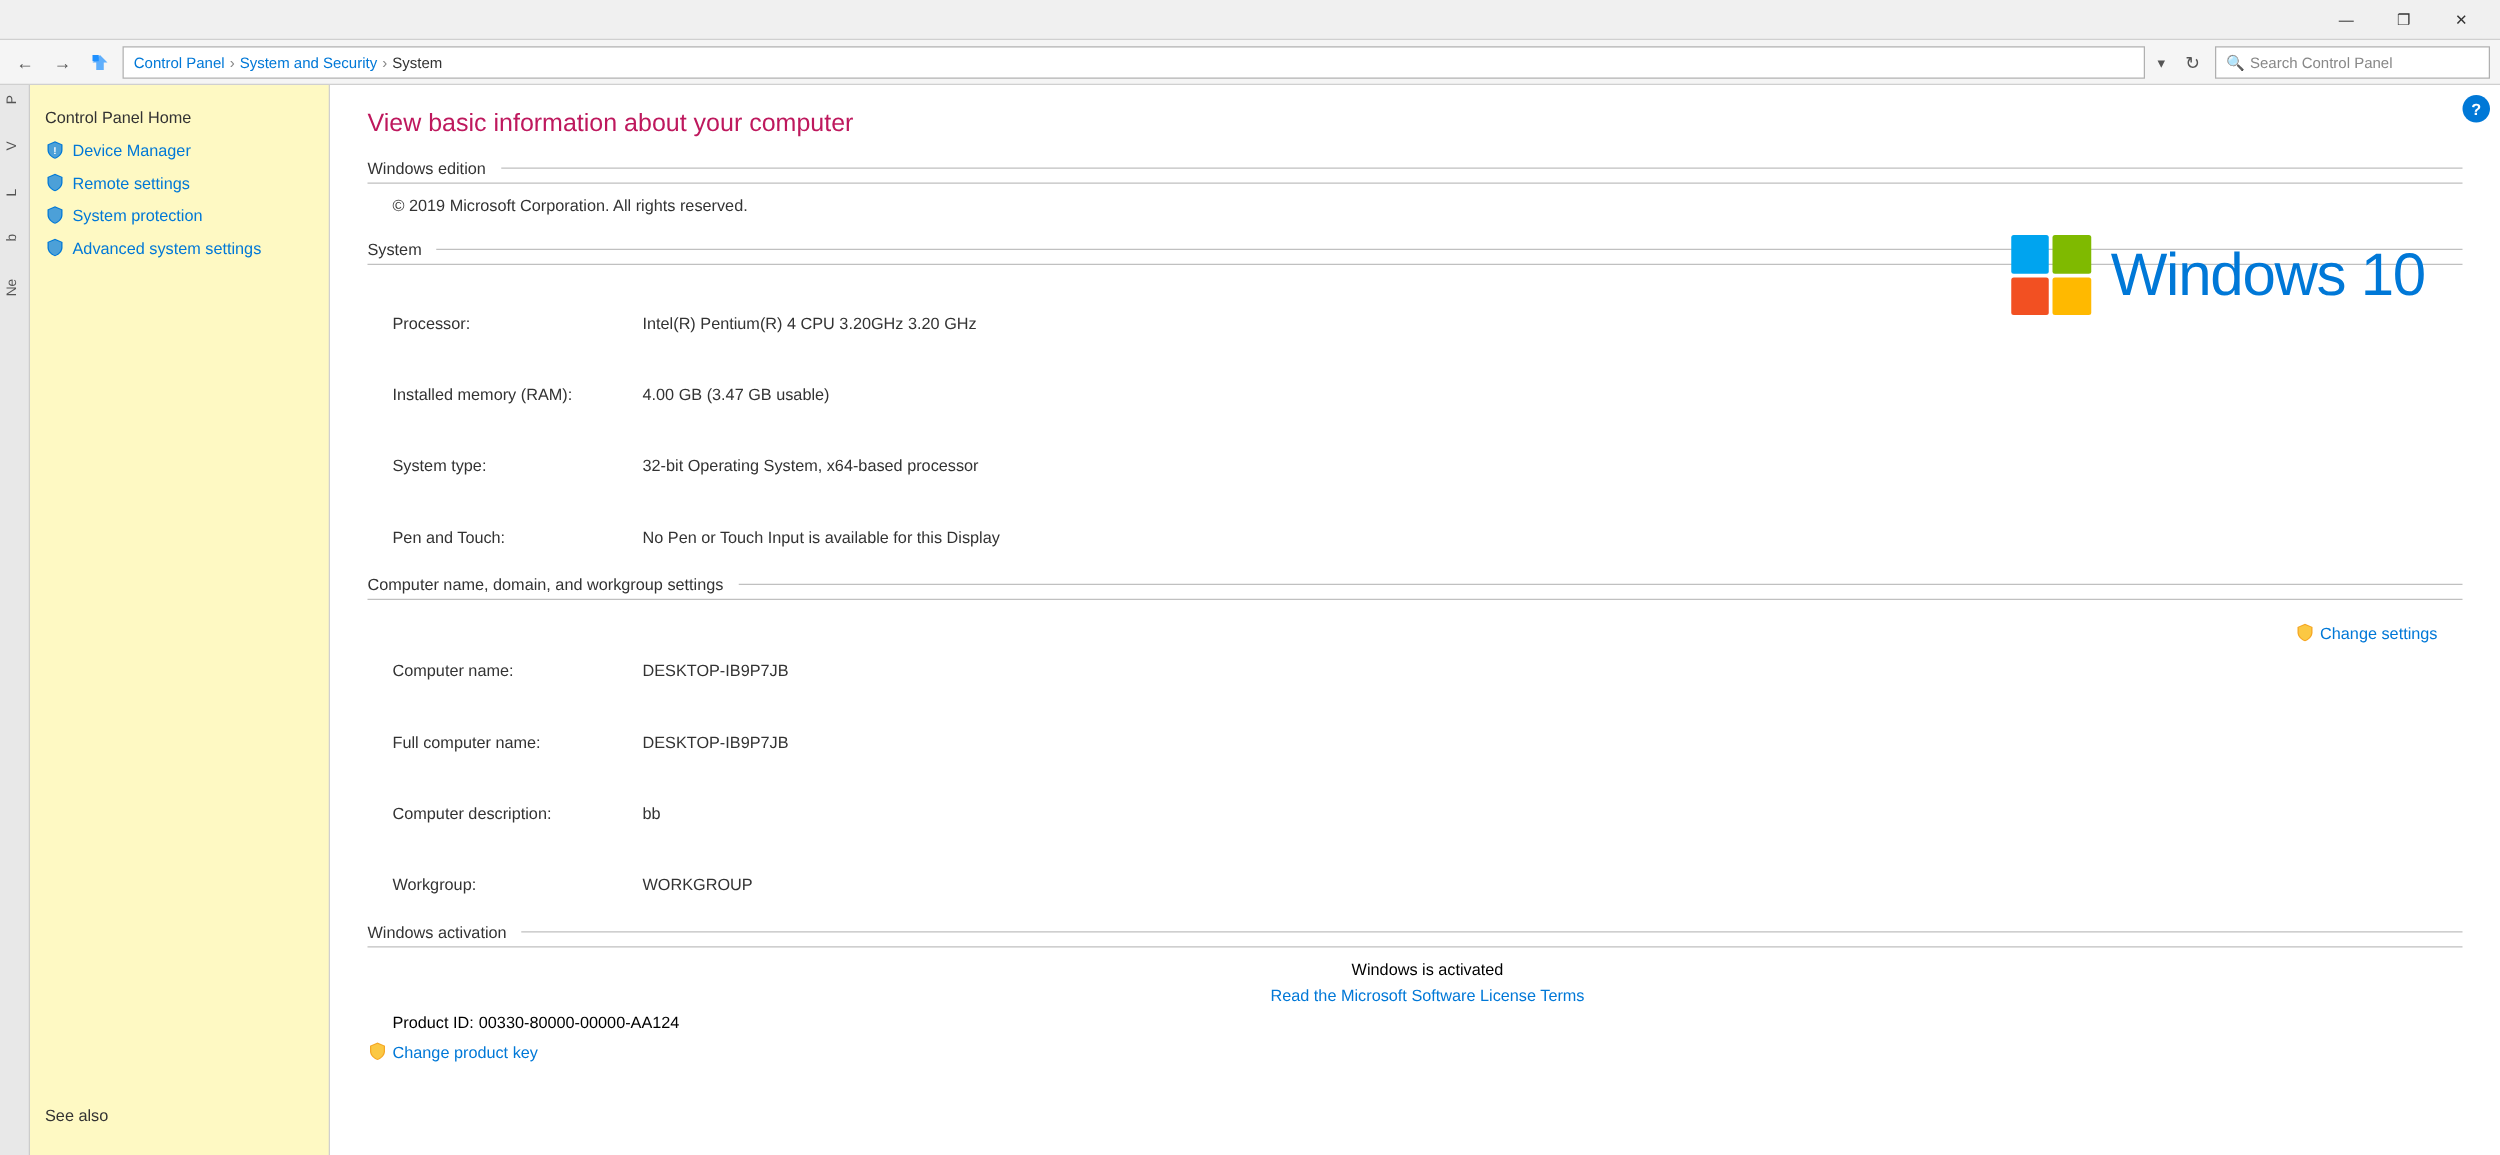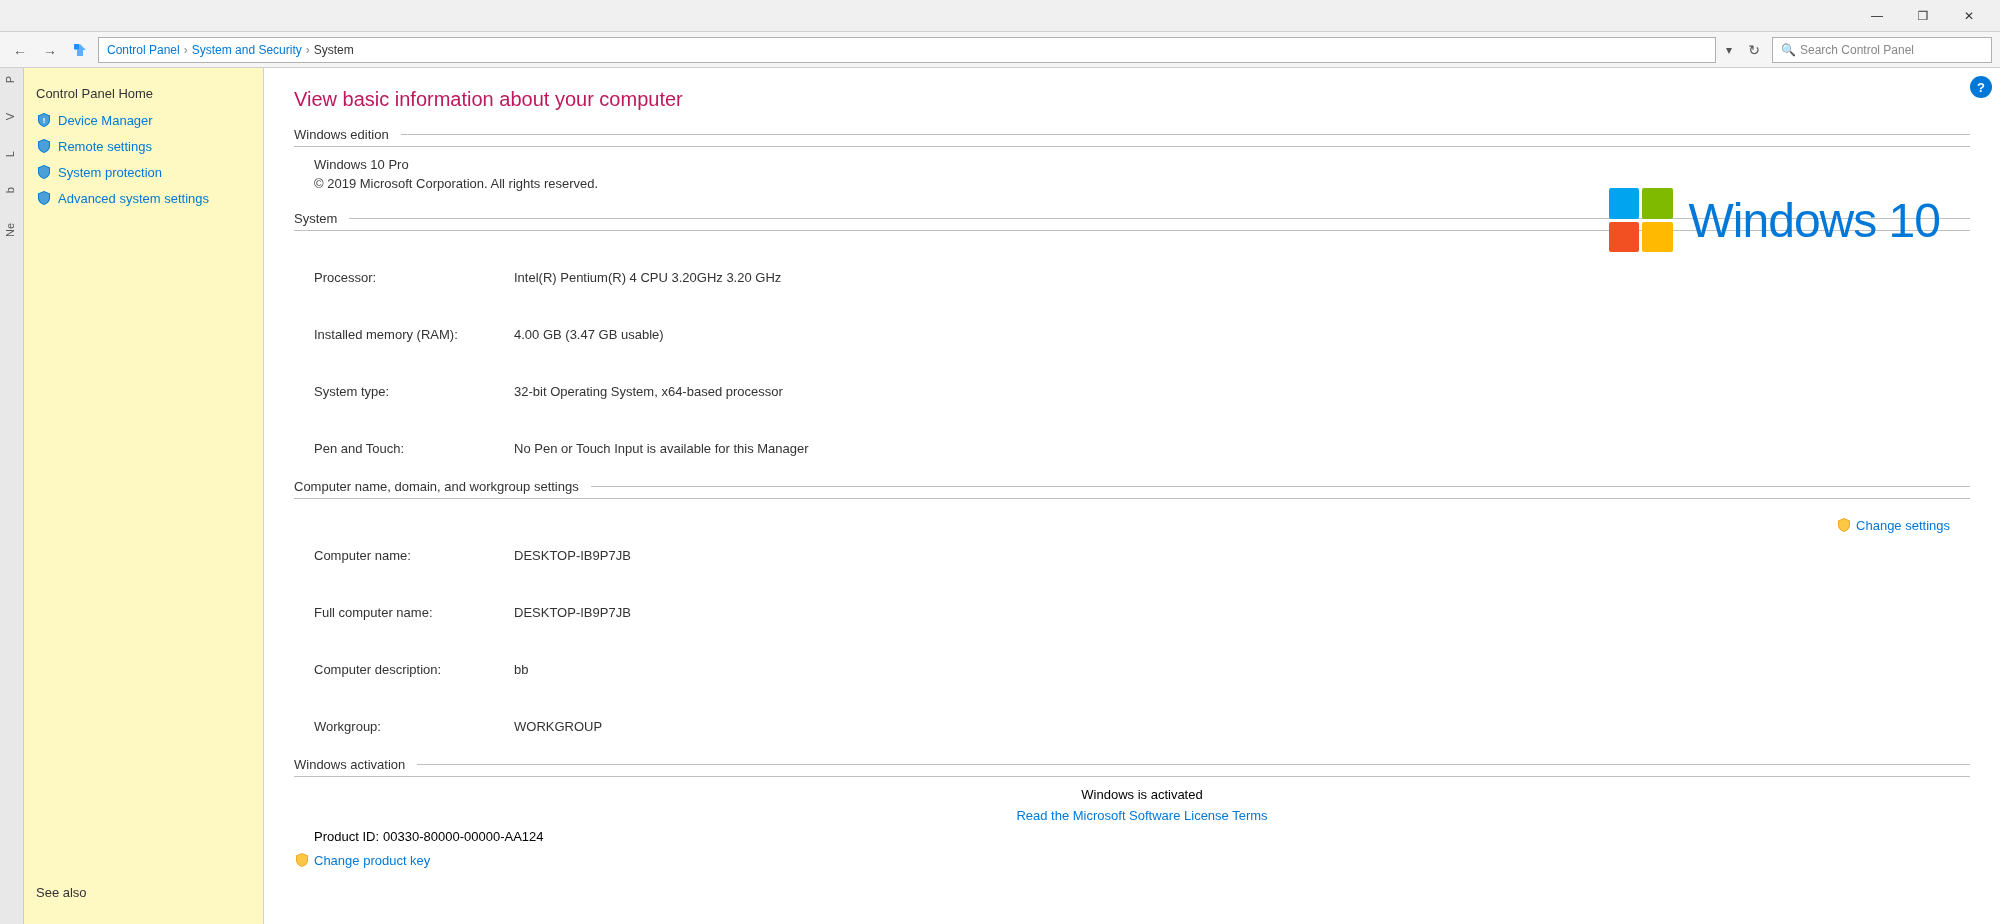--- a/index.html
+++ b/index.html
@@ -409,42 +409,41 @@
         <div class="pane pane-br"></div>
       </div>
       <span class="win10-text">Windows 10</span>
     </div>
 
     <h1 class="page-title">View basic information about your computer</h1>
 
     <div class="section">
       <div class="section-header">Windows edition</div>
       <div class="windows-edition-block">
-        <div class="windows-edition-name">Windows 10 Pro</div>
         <div class="windows-edition-copy">© 2019 Microsoft Corporation. All rights reserved.</div>
       </div>
     </div>
 
     <div class="section">
       <div class="section-header">System</div>
       <div class="info-row">
         <span class="info-label">Processor:</span>
         <span class="info-value">Intel(R) Pentium(R) 4 CPU 3.20GHz   3.20 GHz</span>
       </div>
       <div class="info-row">
         <span class="info-label">Installed memory (RAM):</span>
         <span class="info-value">4.00 GB (3.47 GB usable)</span>
       </div>
       <div class="info-row">
         <span class="info-label">System type:</span>
         <span class="info-value">32-bit Operating System, x64-based processor</span>
       </div>
       <div class="info-row">
         <span class="info-label">Pen and Touch:</span>
-        <span class="info-value">No Pen or Touch Input is available for this Manager</span>
+        <span class="info-value">No Pen or Touch Input is available for this Display</span>
       </div>
     </div>
 
     <div class="section">
       <div class="section-header">Computer name, domain, and workgroup settings</div>
       <div style="display:flex; align-items:flex-start;">
         <div style="flex:1;">
           <div class="info-row">
             <span class="info-label">Computer name:</span>
             <span class="info-value">DESKTOP-IB9P7JB</span>

